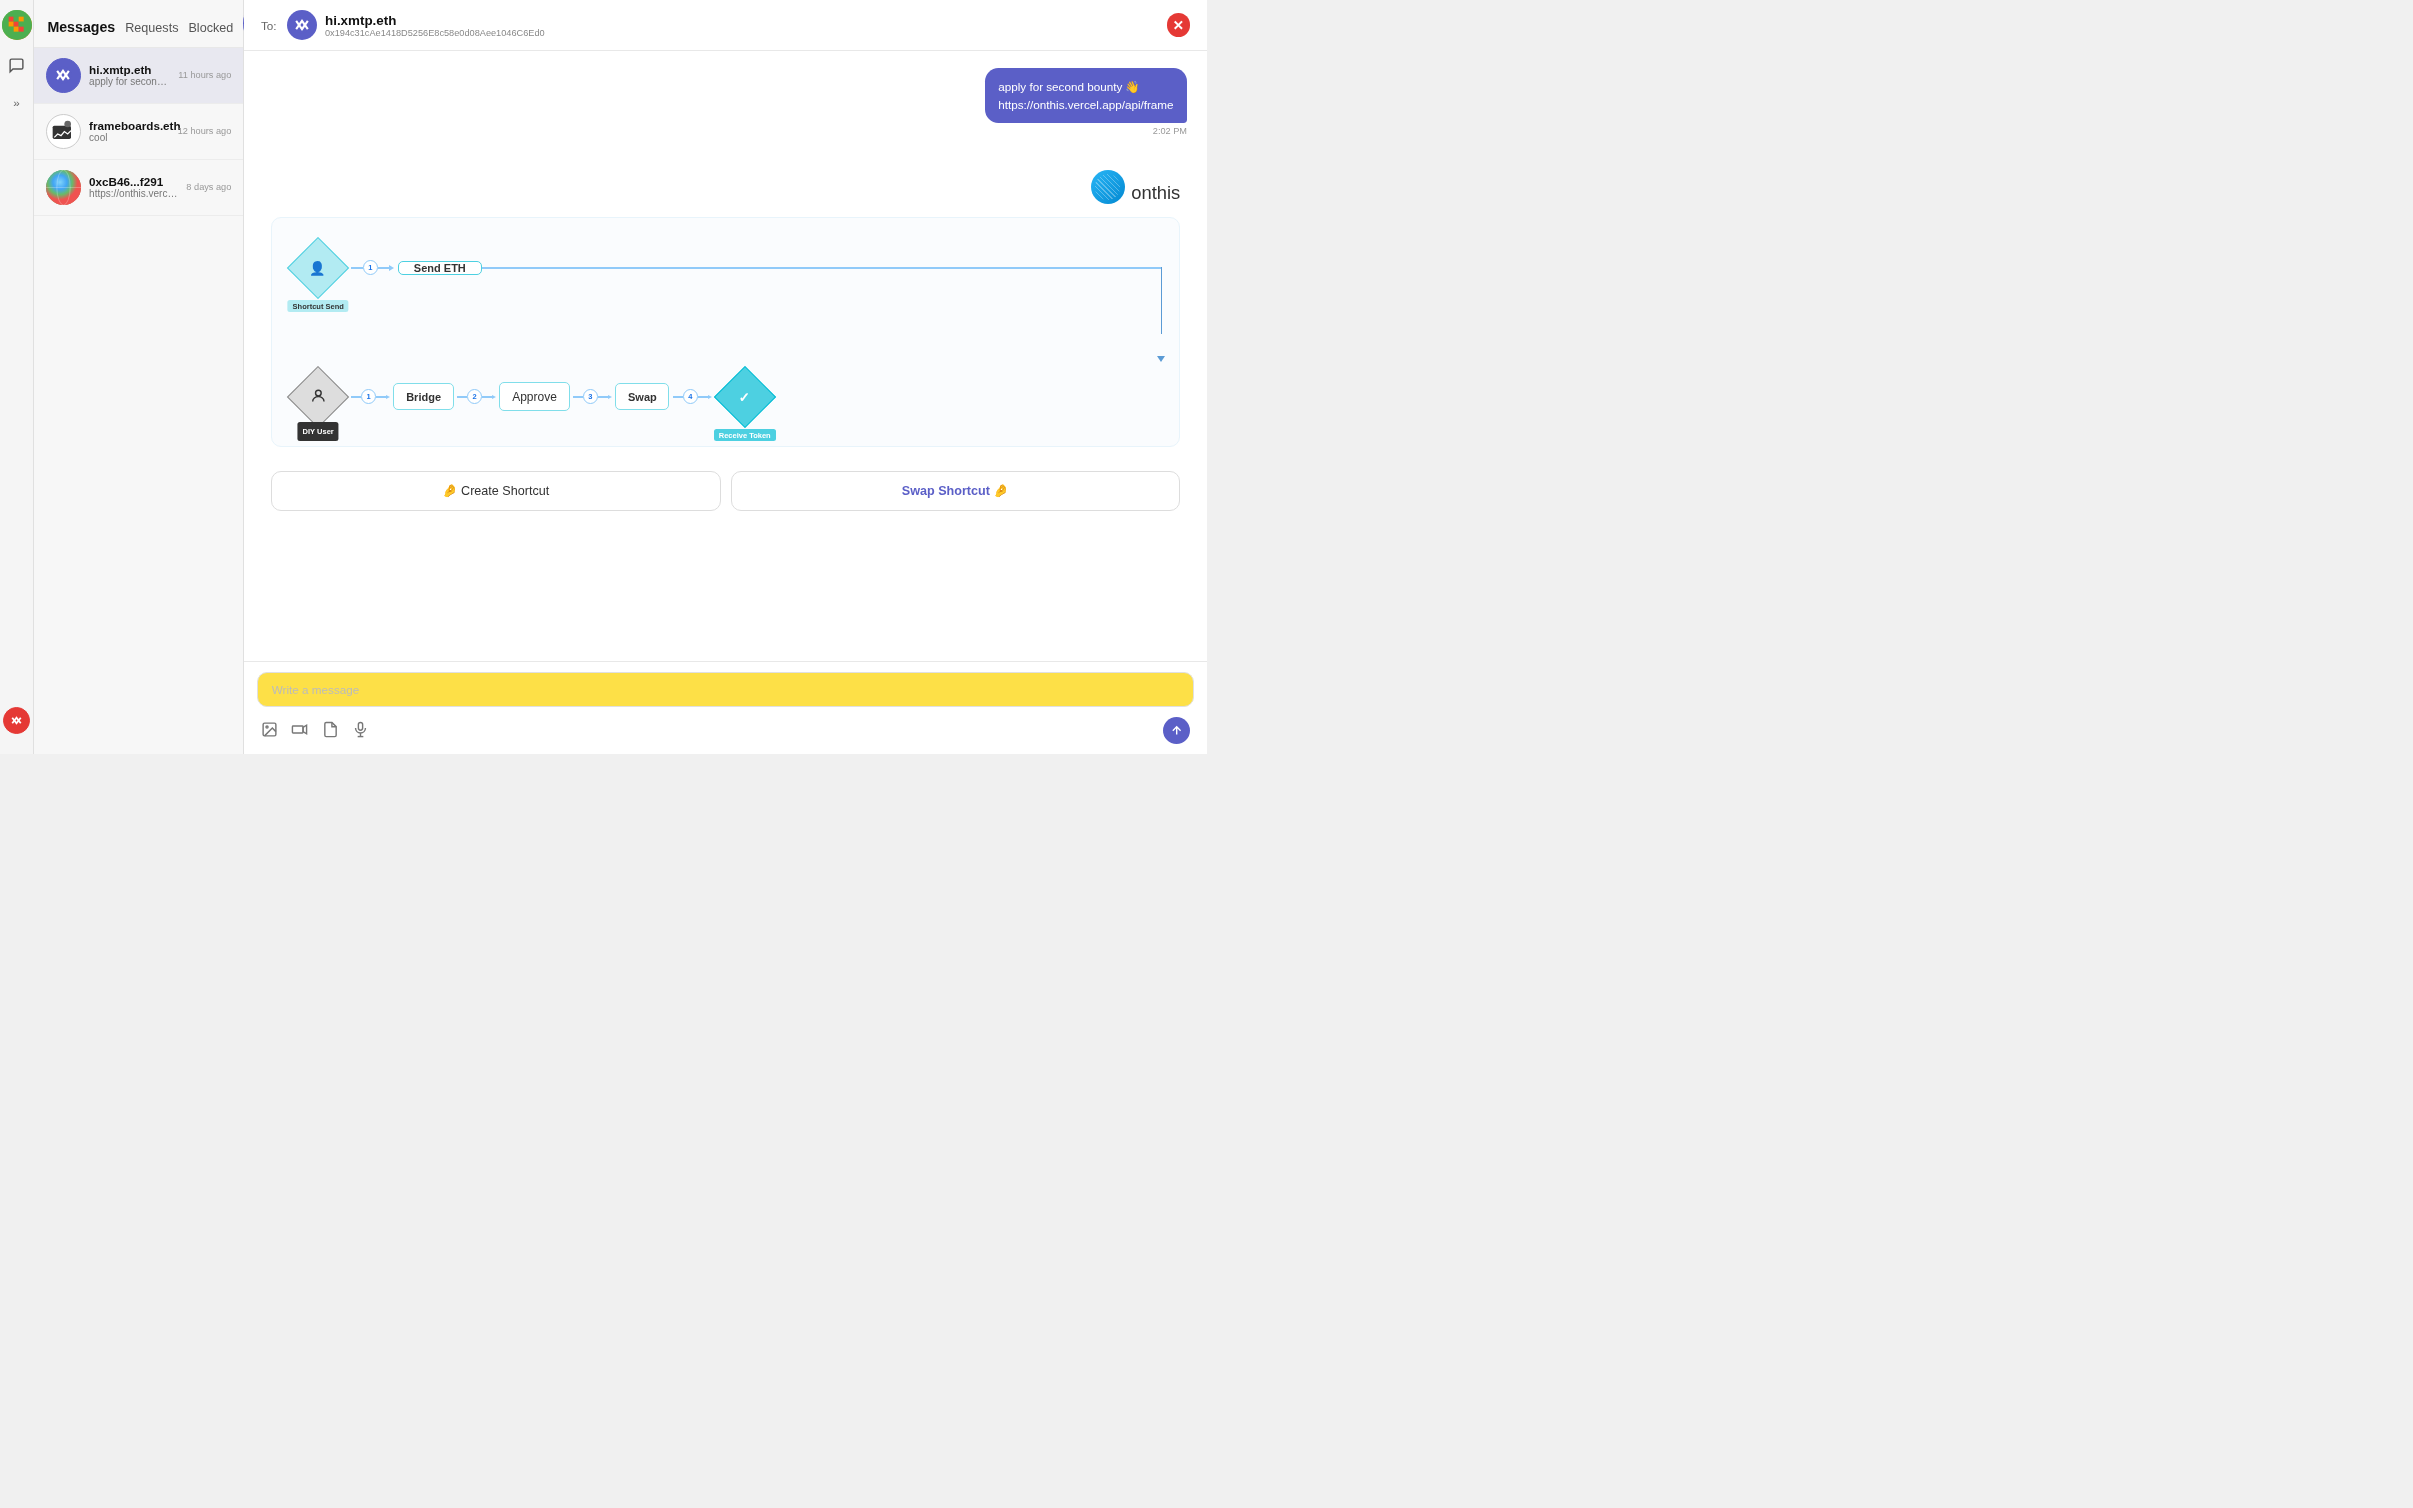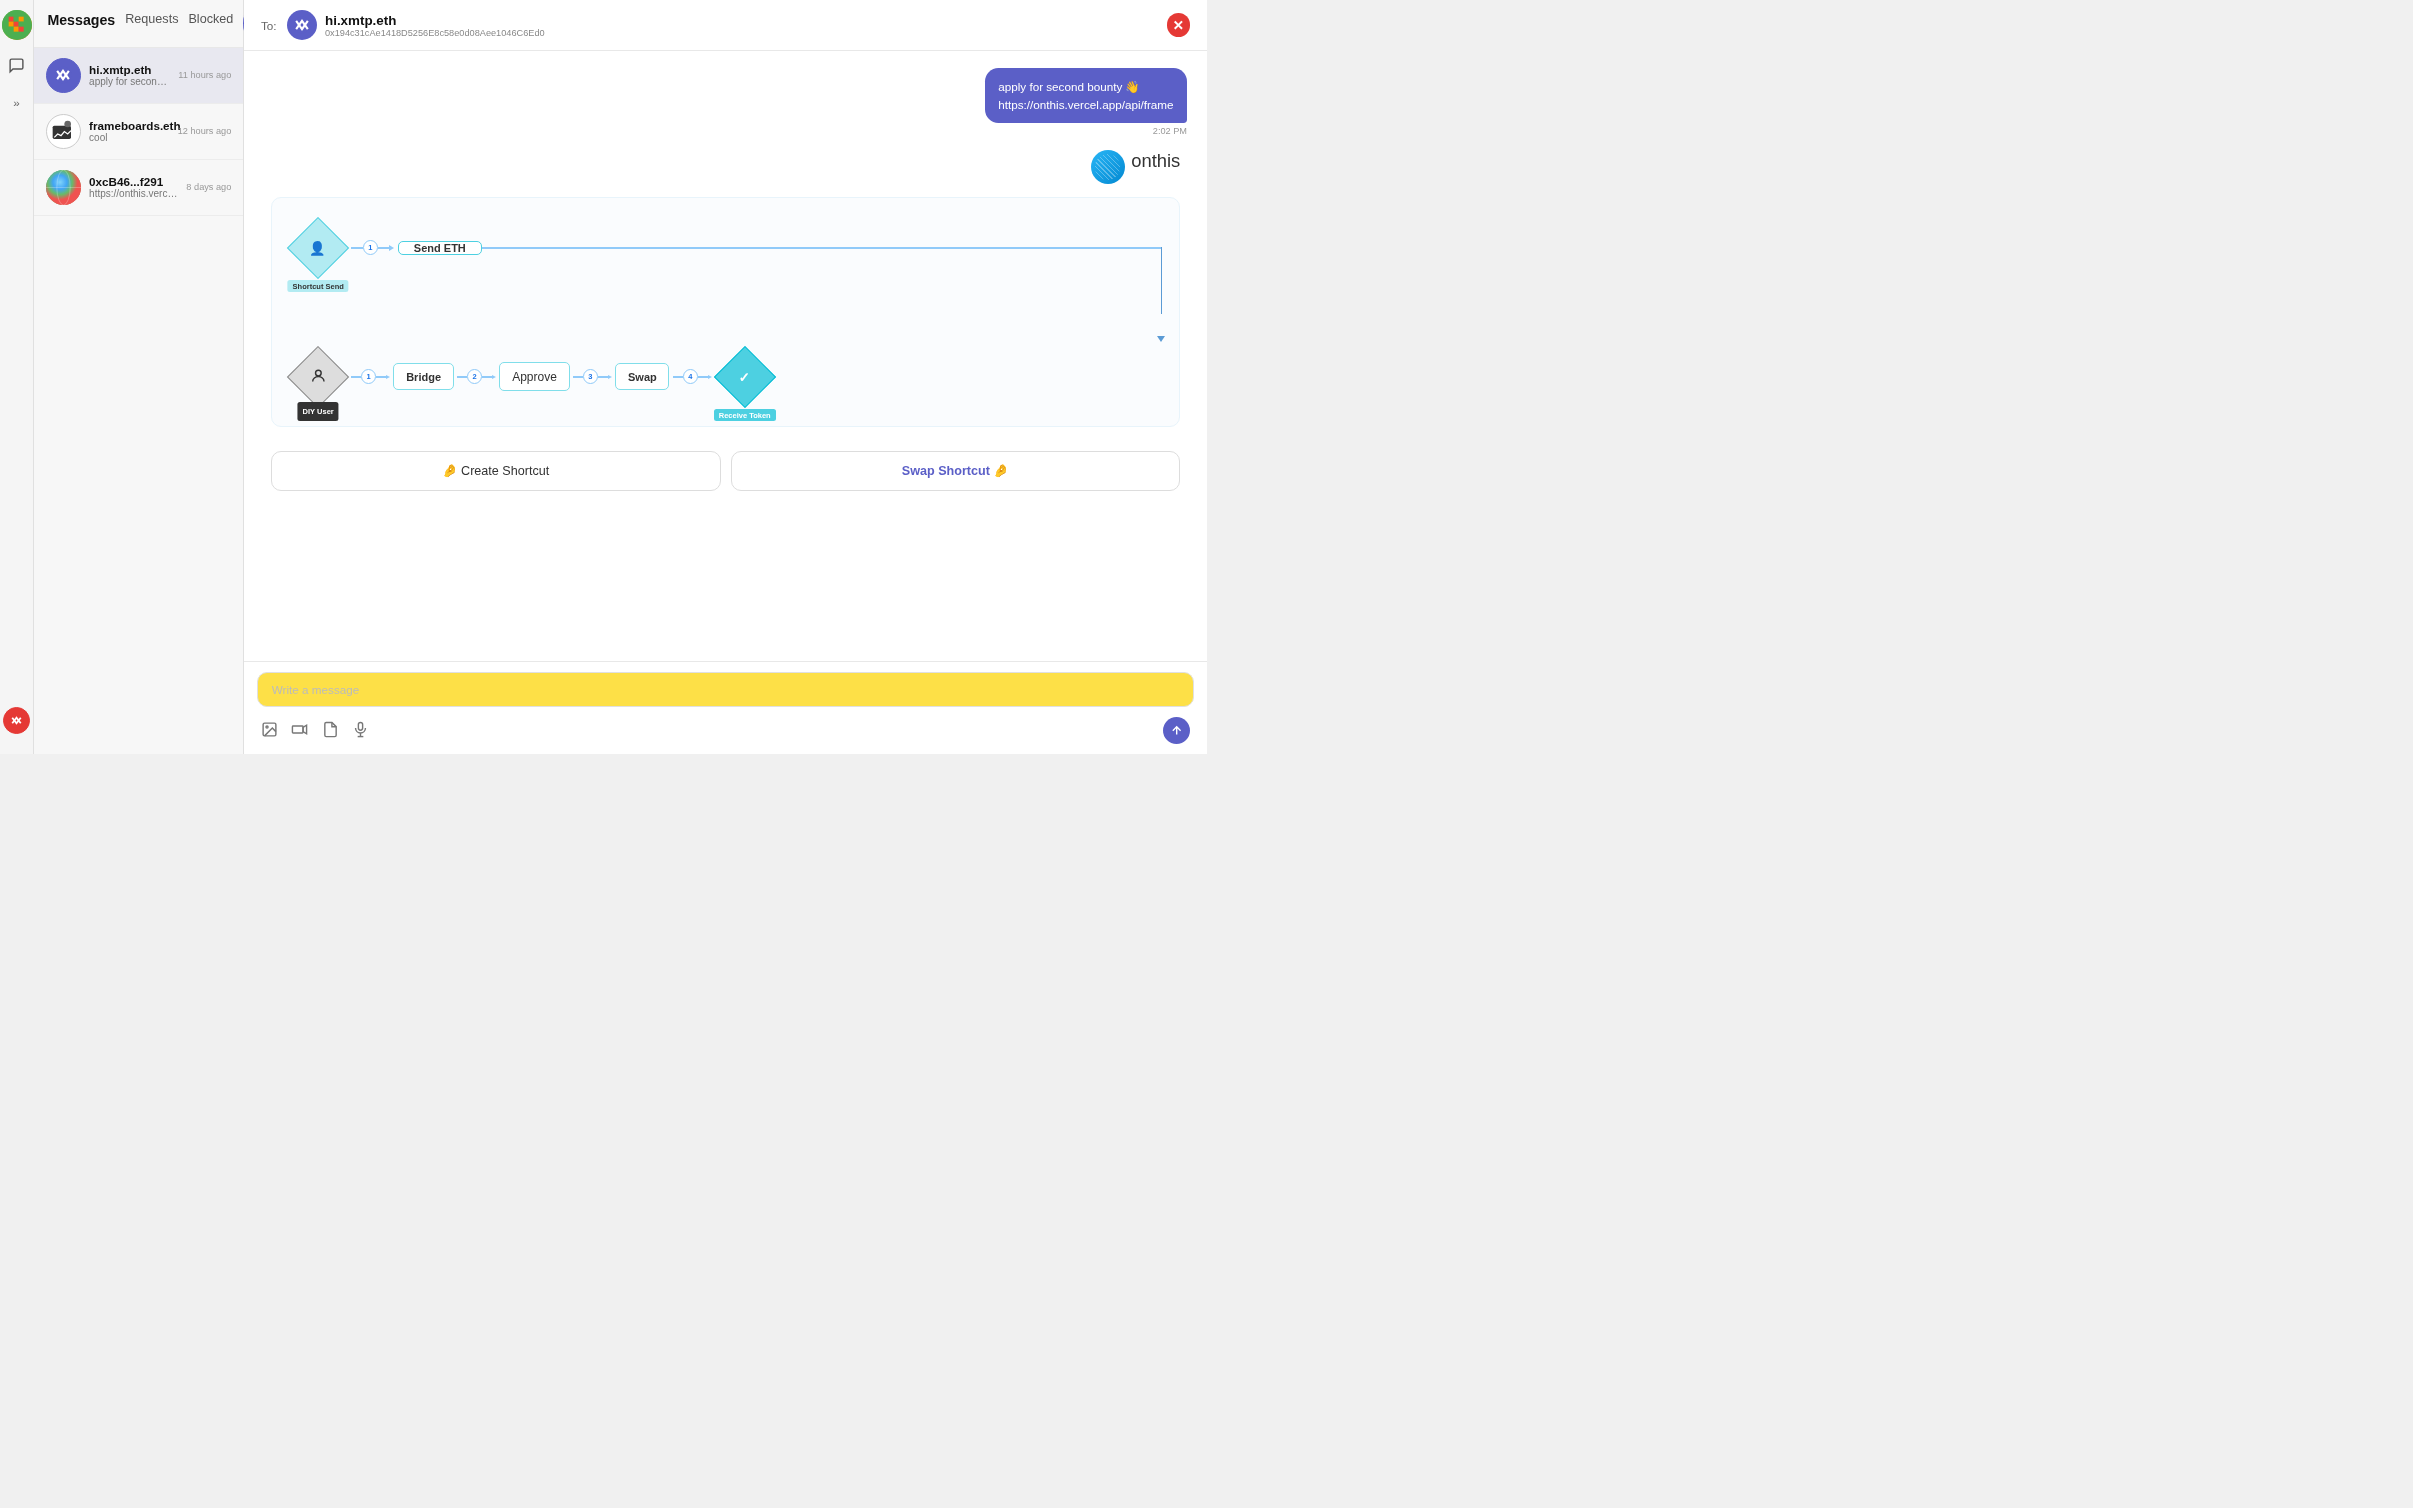--- a/index.html
+++ b/index.html
@@ -68,21 +68,21 @@
     .messages-panel {
       width: 210px;
       background: #f7f7f7;
       border-right: 0.8px solid #e0e0e0;
       display: flex;
       flex-direction: column;
     }
     .messages-header {
       padding: 11.7px 13.4px;
       display: flex;
-      align-items: flex-start;
+      align-items: flex-end;
       gap: 10px;
       border-bottom: 0.8px solid #e8e8e8;
     }
     .messages-header-title {
       font-size: 14.2px;
       font-weight: 700;
       color: #111;
     }
     .messages-header-nav {
       font-size: 12.6px;
@@ -251,25 +251,26 @@
     }
 
     
     .onthis-logo-container {
       display: flex;
       justify-content: flex-end;
       padding-right: 6.7px;
     }
     .onthis-logo {
       display: flex;
-      align-items: flex-start;
+      align-items: flex-end;
       gap: 6.7px;
       font-size: 18.4px;
       font-weight: 300;
       color: #333;
+      margin-top: 20px;
     }
     .onthis-circle {
       width: 34px;
       height: 34px;
       border-radius: 50%;
       background: linear-gradient(135deg, #29b6f6, #0288d1);
       display: flex;
       align-items: center;
       justify-content: center;
       position: relative;

